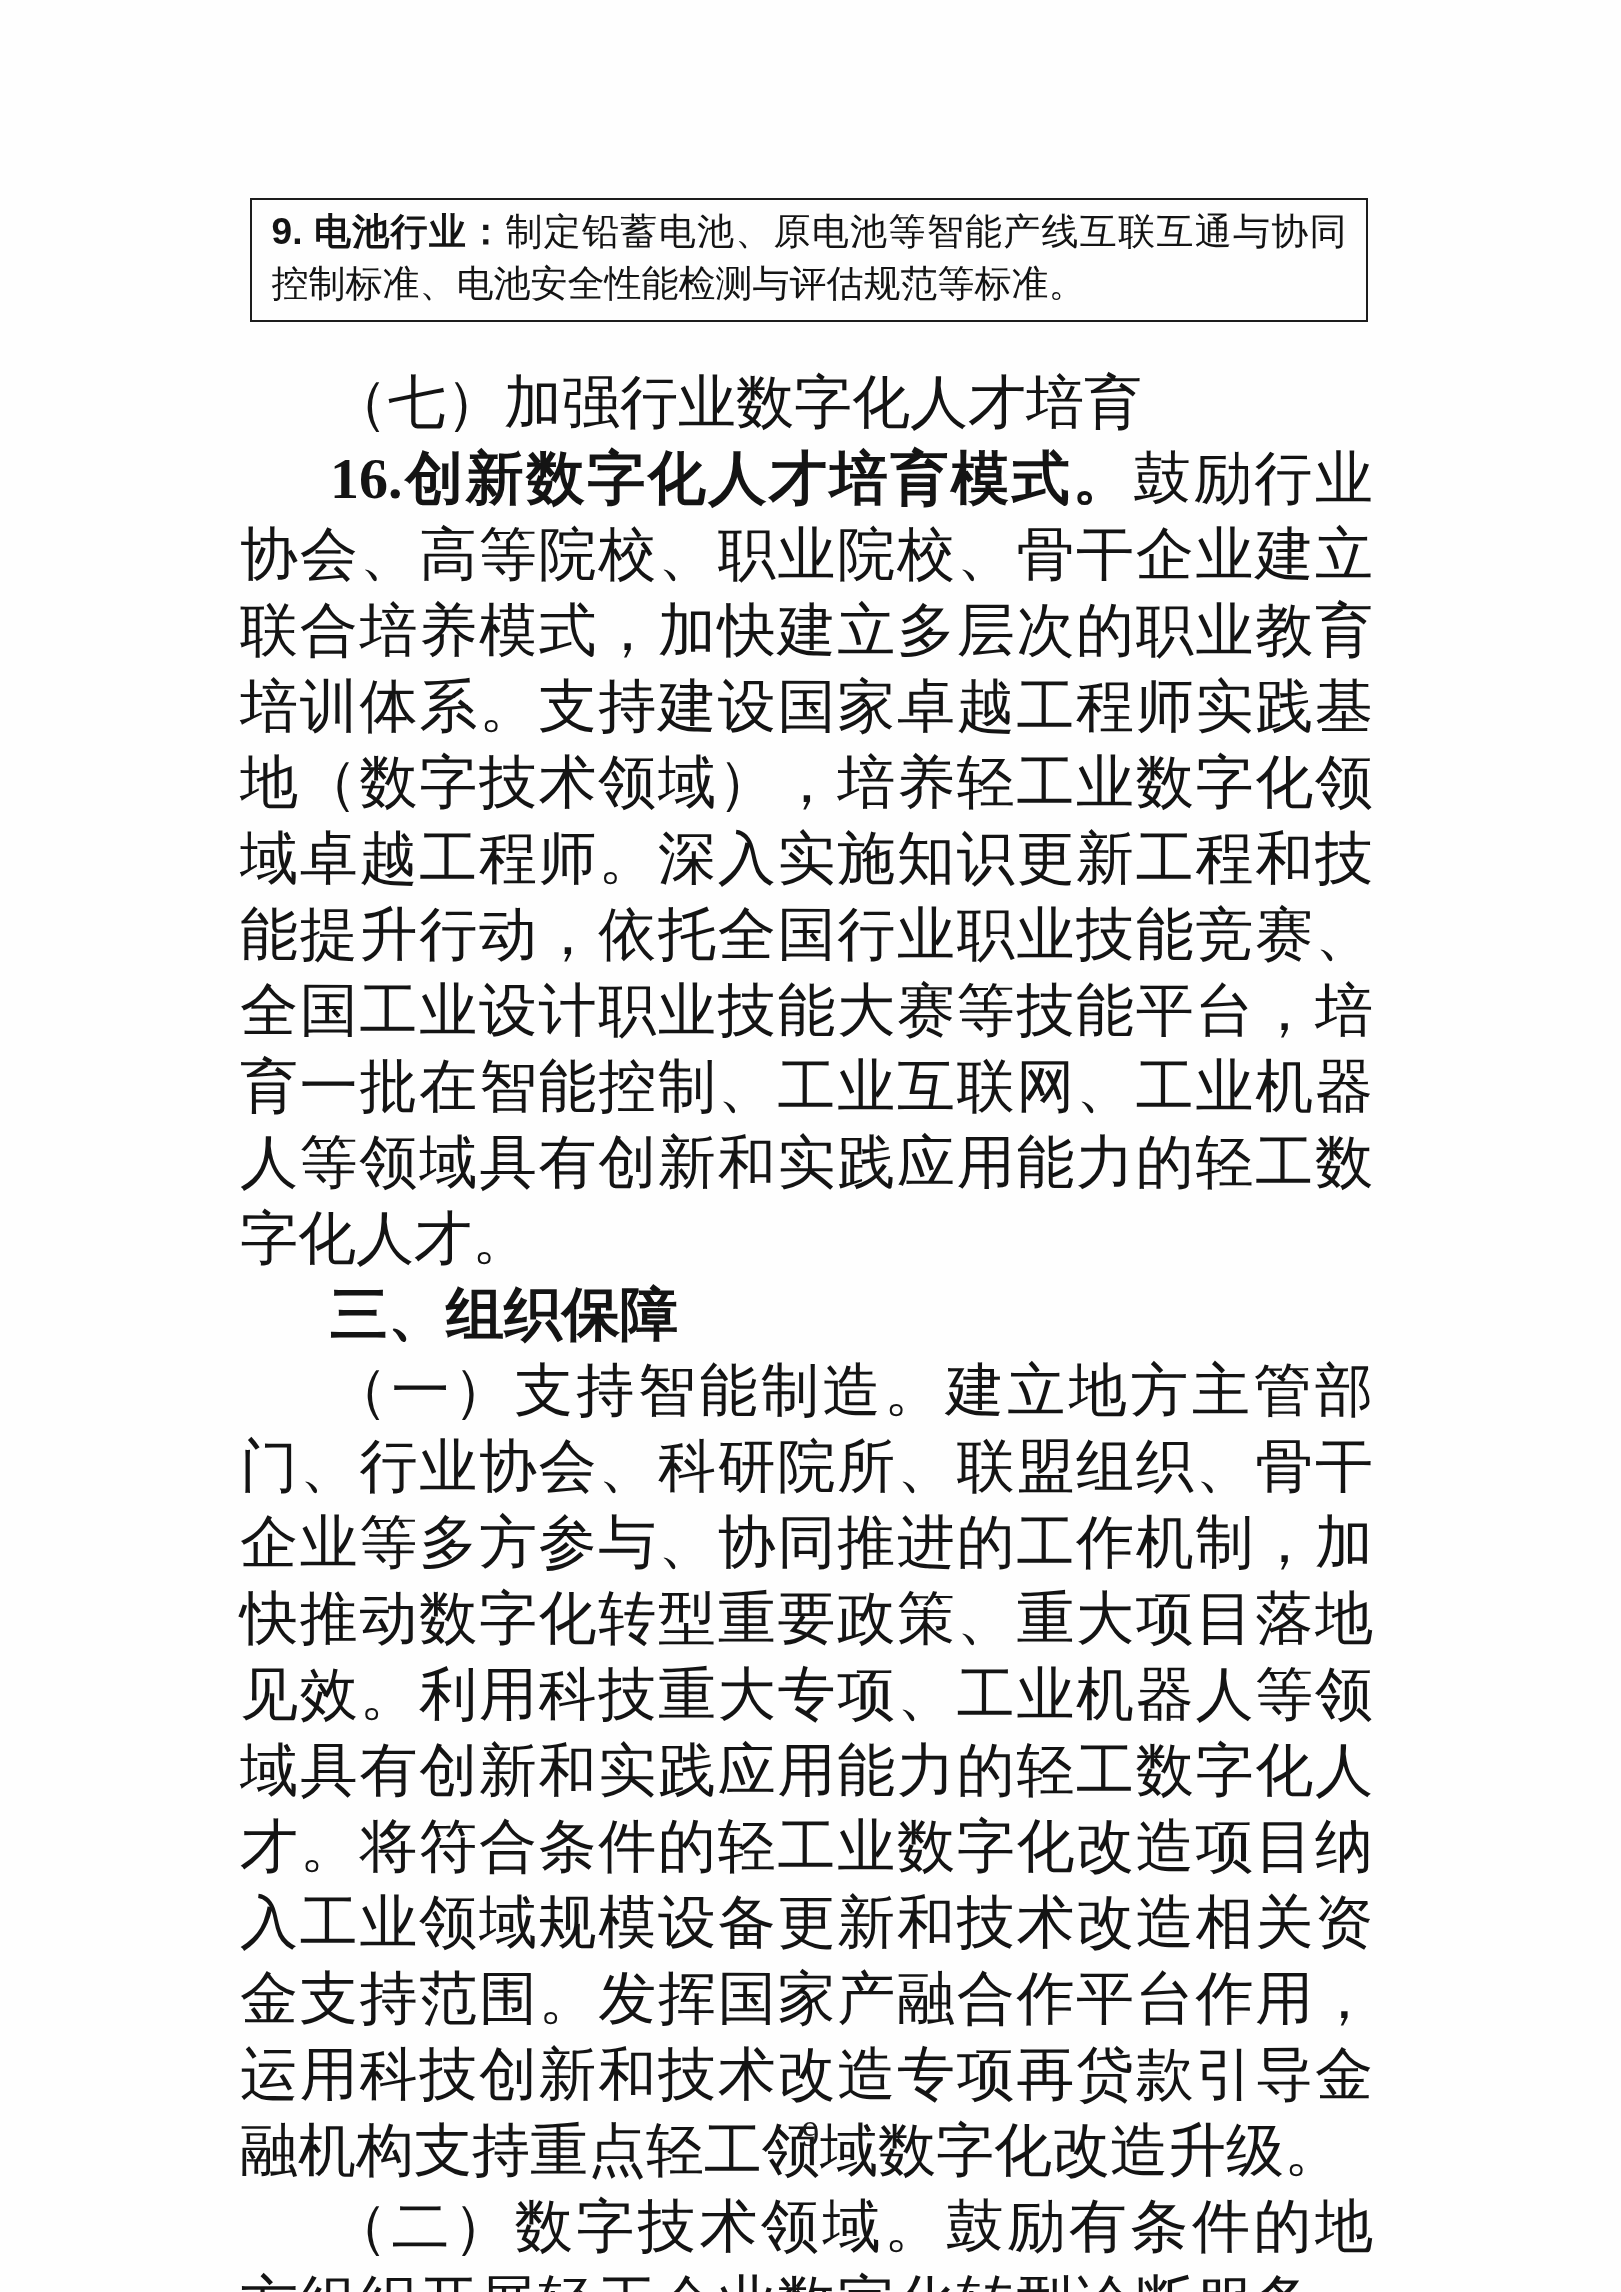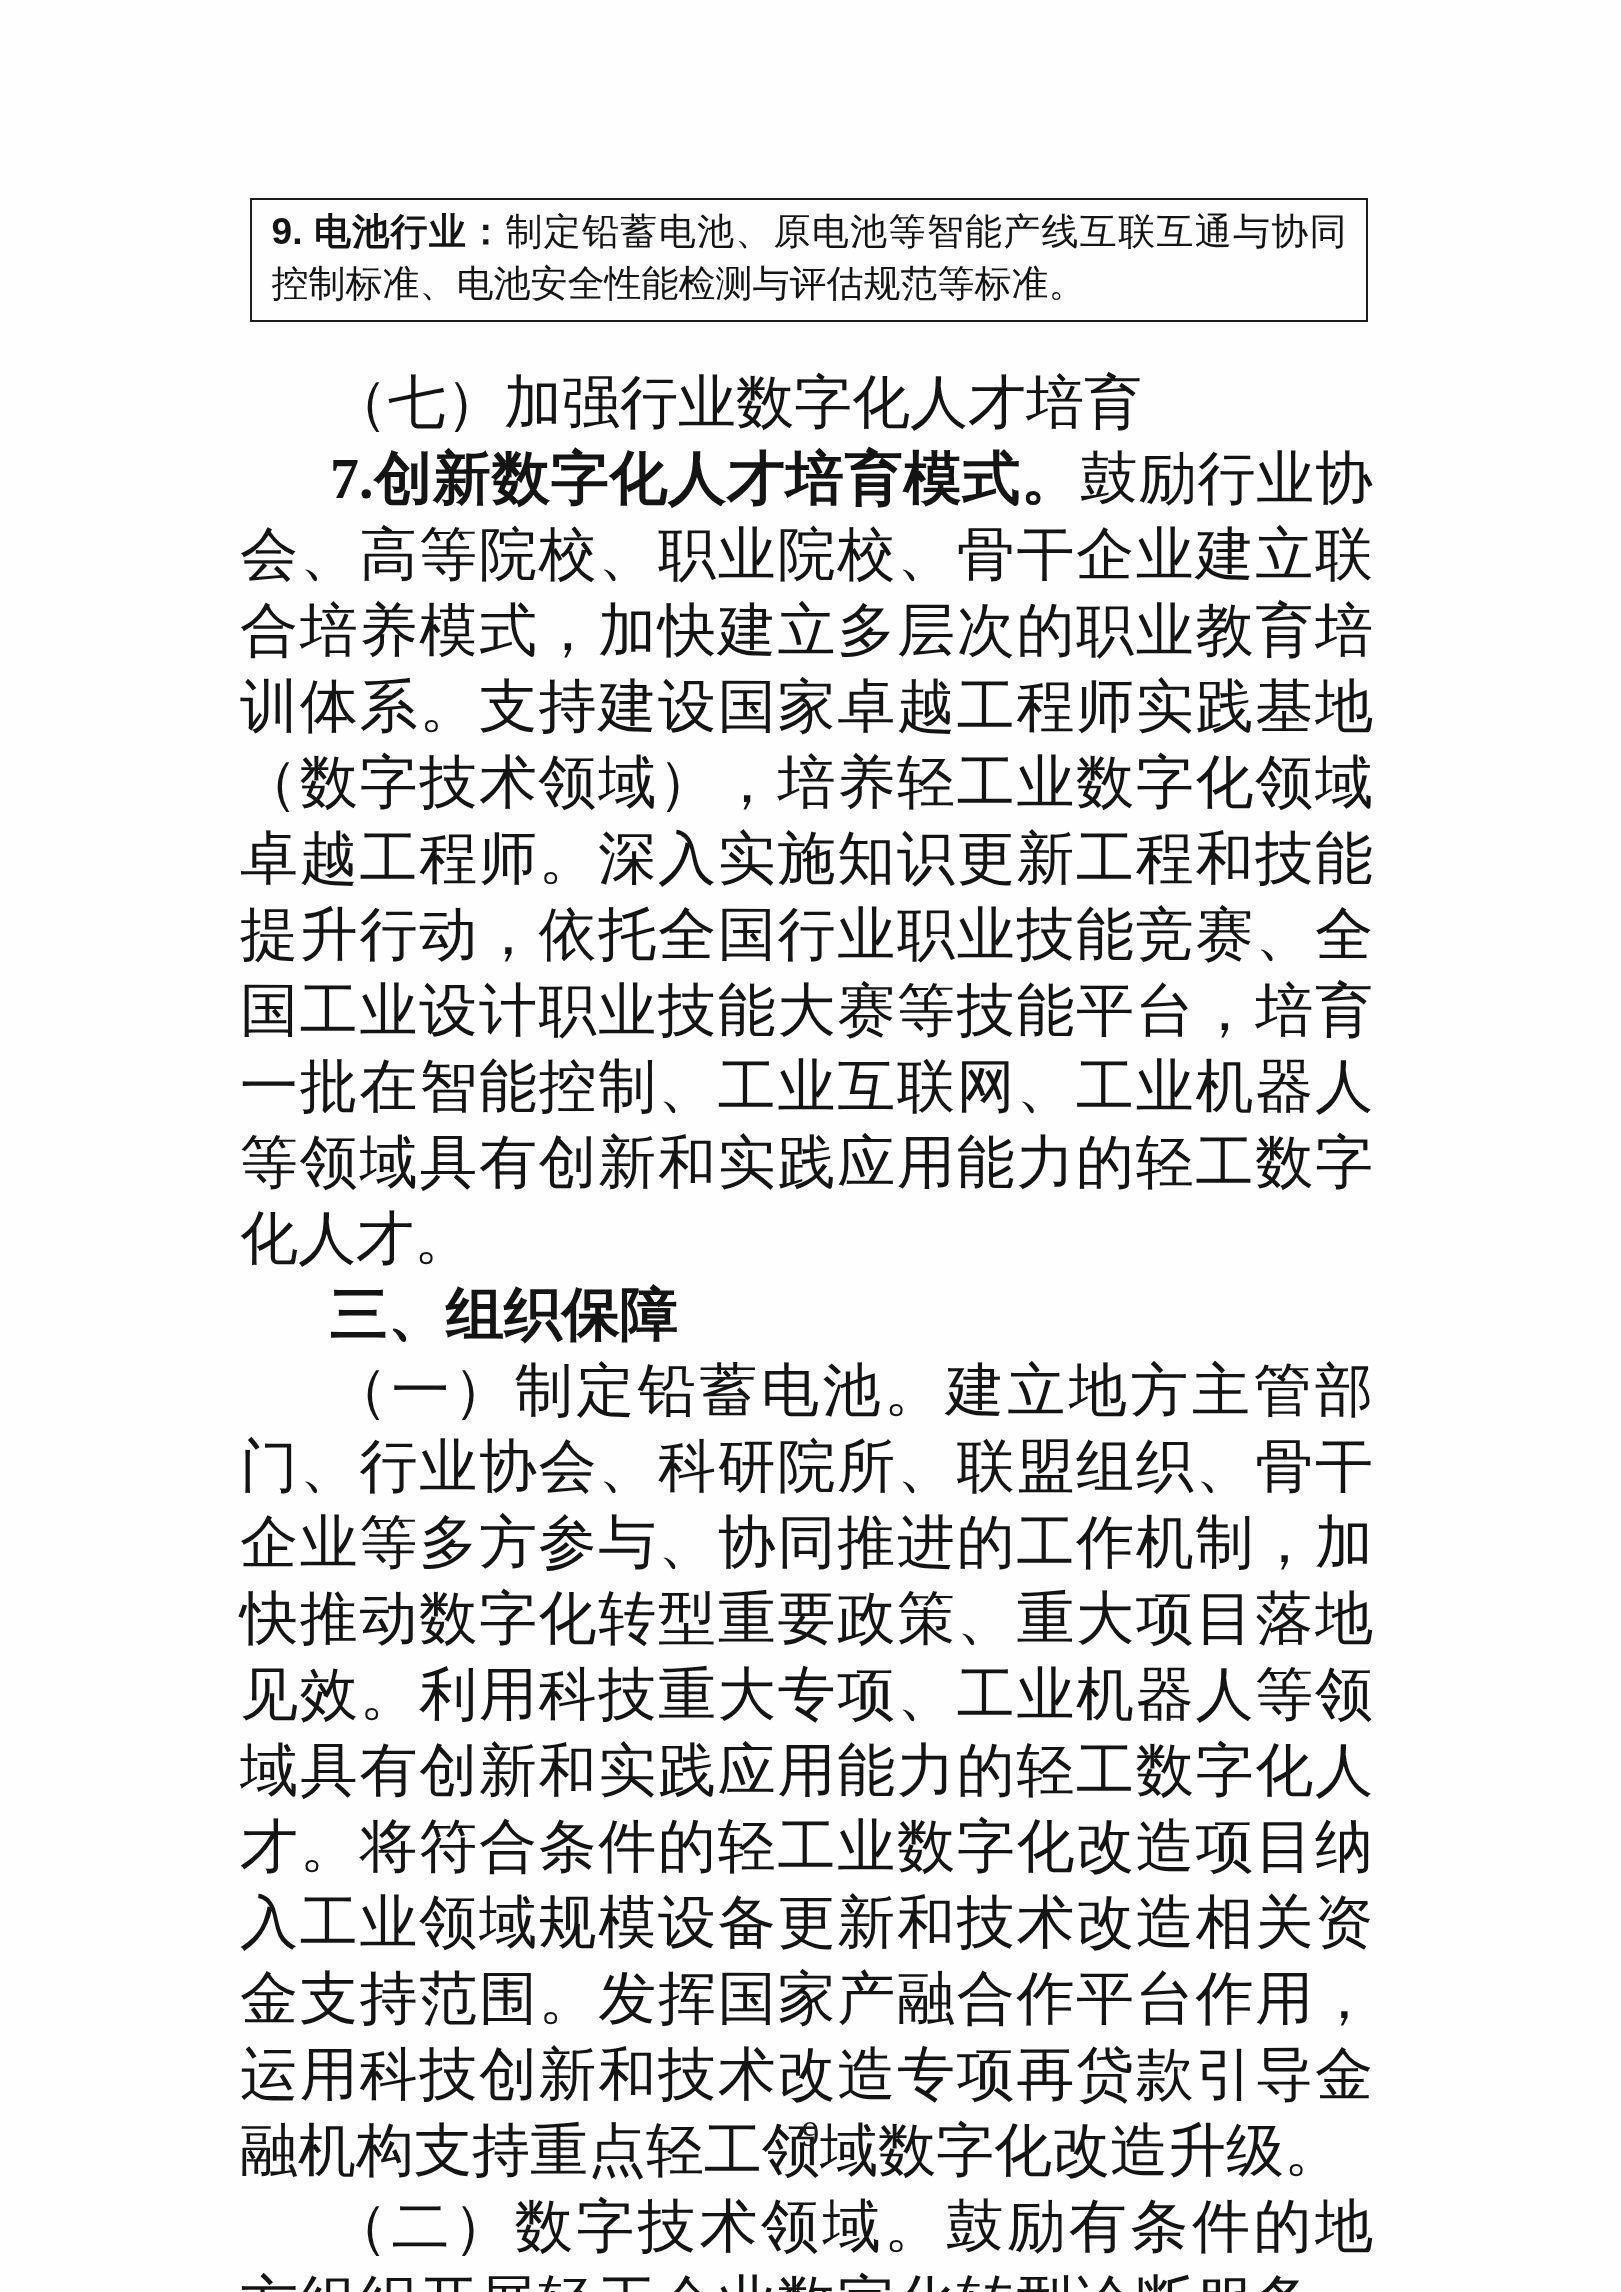--- a/index.html
+++ b/index.html
@@ -67,25 +67,25 @@
 
 <div class="page">
 
   <div class="standards-table">
     <p class="trow"><span class="tlabel">9. 电池行业：</span><span>制定铅蓄电池、原电池等智能产线互联互通与协同控制标准、电池安全性能检测与评估规范等标准。</span></p>
   </div>
 
   <div class="body-text">
     <p class="heading-kai">（七）加强行业数字化人才培育</p>
 
-    <p><span class="lead-bold">7.创新数字化人才培育模式。</span><span>鼓励行业协会、高等院校、职业院校、骨干企业建立联合培养模式，加快建立多层次的职业教育培训体系。支持建设国家卓越工程师实践基地（数字技术领域），培养轻工业数字化领域卓越工程师。深入实施知识更新工程和技能提升行动，依托全国行业职业技能竞赛、全国工业设计职业技能大赛等技能平台，培育一批在智能控制、工业互联网、工业机器人等领域具有创新和实践应用能力的轻工数字化人才。</span></p>
+    <p><span class="lead-bold">16.创新数字化人才培育模式。</span><span>鼓励行业协会、高等院校、职业院校、骨干企业建立联合培养模式，加快建立多层次的职业教育培训体系。支持建设国家卓越工程师实践基地（数字技术领域），培养轻工业数字化领域卓越工程师。深入实施知识更新工程和技能提升行动，依托全国行业职业技能竞赛、全国工业设计职业技能大赛等技能平台，培育一批在智能控制、工业互联网、工业机器人等领域具有创新和实践应用能力的轻工数字化人才。</span></p>
 
     <p class="heading-hei">三、组织保障</p>
 
-    <p><span class="heading-kai">（一）制定铅蓄电池。</span><span>建立地方主管部门、行业协会、科研院所、联盟组织、骨干企业等多方参与、协同推进的工作机制，加快推动数字化转型重要政策、重大项目落地见效。利用科技重大专项、工业机器人等领域具有创新和实践应用能力的轻工数字化人才。将符合条件的轻工业数字化改造项目纳入工业领域规模设备更新和技术改造相关资金支持范围。发挥国家产融合作平台作用，运用科技创新和技术改造专项再贷款引导金融机构支持重点轻工领域数字化改造升级。</span></p>
+    <p><span class="heading-kai">（一）支持智能制造。</span><span>建立地方主管部门、行业协会、科研院所、联盟组织、骨干企业等多方参与、协同推进的工作机制，加快推动数字化转型重要政策、重大项目落地见效。利用科技重大专项、工业机器人等领域具有创新和实践应用能力的轻工数字化人才。将符合条件的轻工业数字化改造项目纳入工业领域规模设备更新和技术改造相关资金支持范围。发挥国家产融合作平台作用，运用科技创新和技术改造专项再贷款引导金融机构支持重点轻工领域数字化改造升级。</span></p>
 
     <p><span class="heading-kai">（二）数字技术领域。</span><span>鼓励有条件的地方组织开展轻工企业数字化转型诊断服务，支持智能制造、行业协会、工业互联网等项目实施。支持行业协会、联盟组织等编制轻工细分行业数字化转型评价体系，定期发布数字化转型发展报</span></p>
   </div>
 
   <div class="page-number">9</div>
 
 </div>
 
 
 </body></html>

